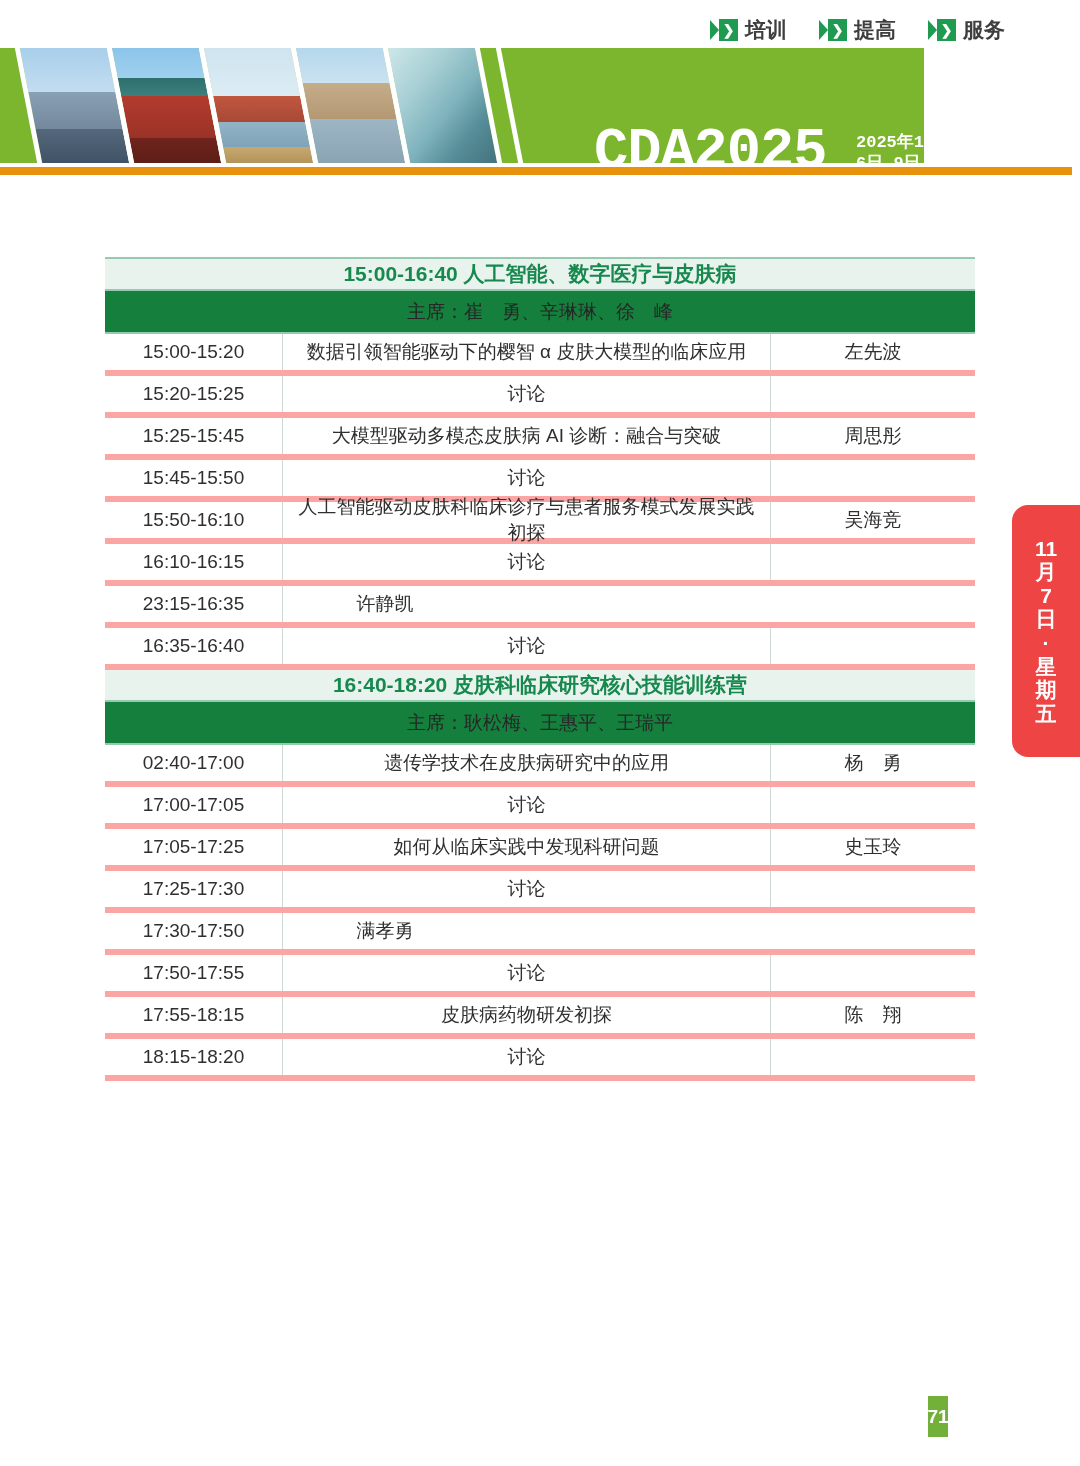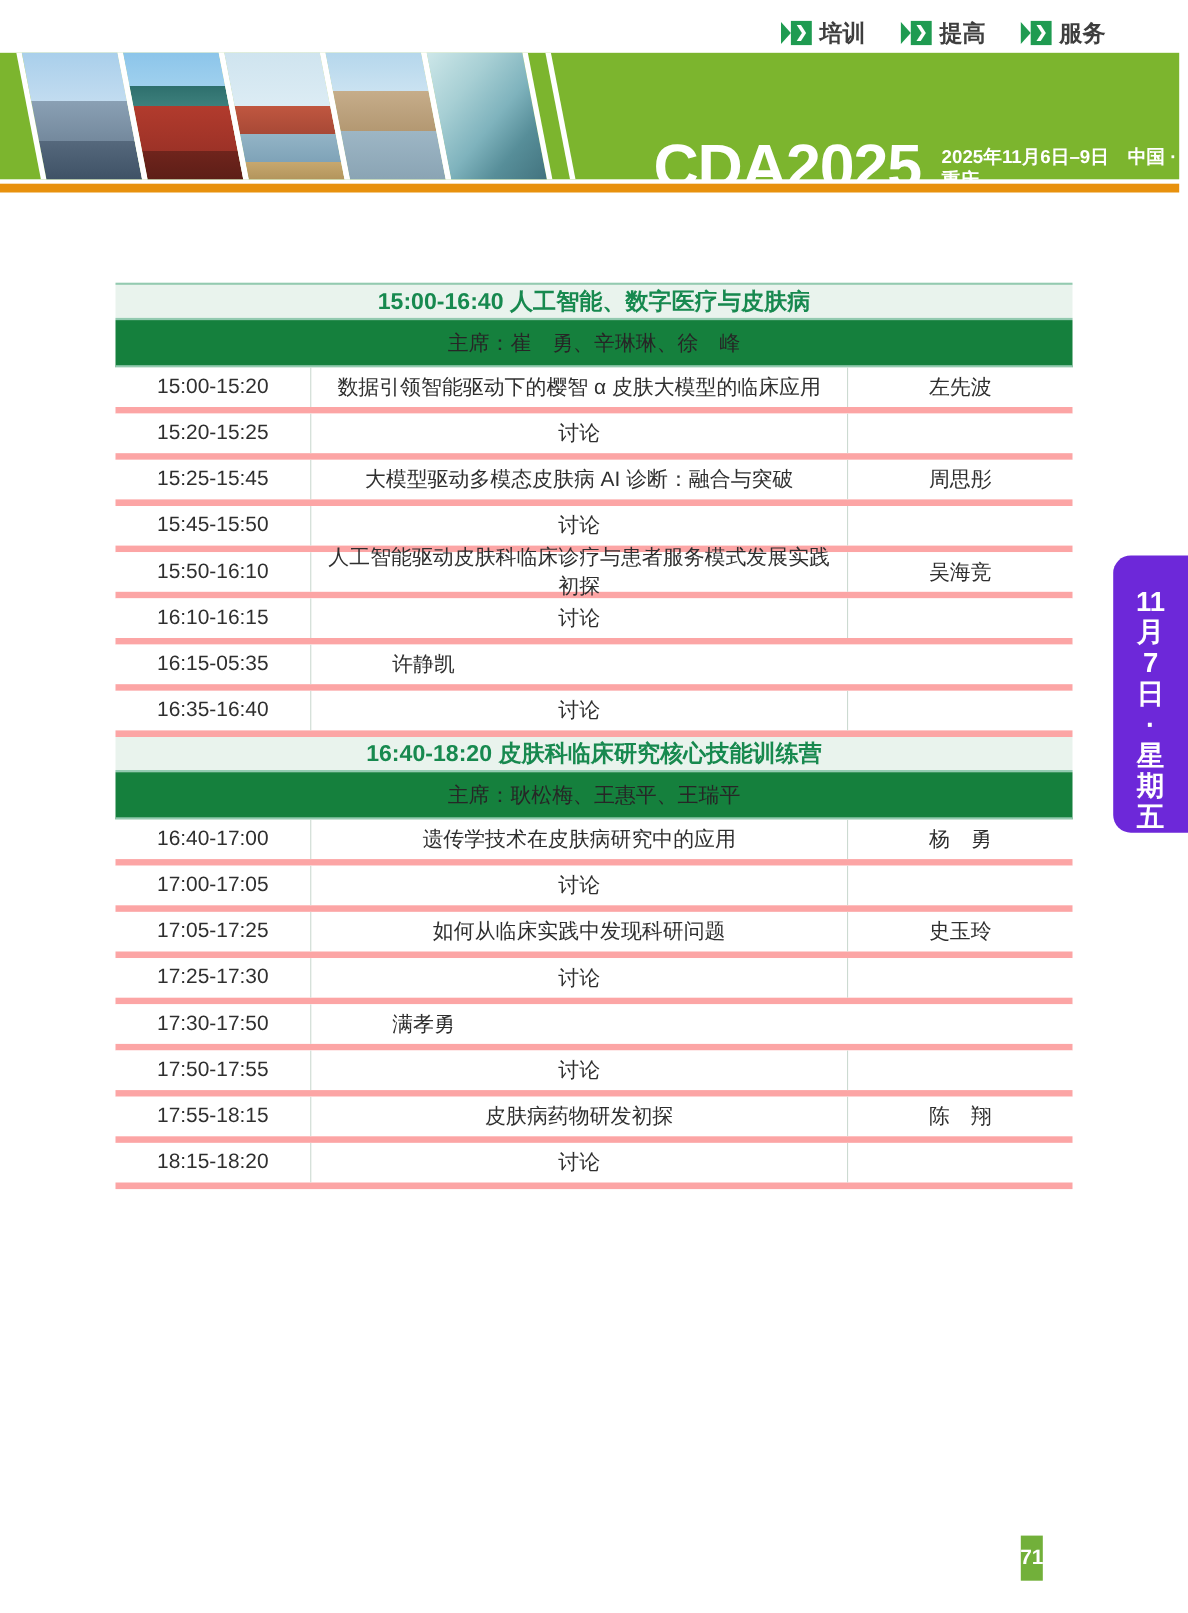--- a/index.html
+++ b/index.html
@@ -16,22 +16,22 @@
     font-size:21px; color:#3e3e3e; }
   .nav-icon { position:relative; width:28px; height:22px; flex:0 0 auto; }
   .nav-icon .tri { position:absolute; left:0; top:1px; width:0; height:0;
     border-top:10px solid transparent; border-bottom:10px solid transparent;
     border-left:9px solid #1f9b51; }
   .nav-icon .sq { position:absolute; left:9px; top:0; width:19px; height:22px;
     background:#1f9b51; color:#fff; font-size:14px; font-weight:bold;
     display:flex; align-items:center; justify-content:center; }
 
   
-  .banner { position:absolute; top:48px; left:0; width:1072px; height:115px;
-    background:#7cb52e; }
+  .banner { position:absolute; top:48px; left:0; width:924px; height:115px;
+    background:#7cb52e;font-family:Liberation Mono, monospace; }
   .banner-photos { position:absolute; left:26px; top:0; height:115px; display:flex; }
   .photo { height:115px; width:97px; transform:skewX(11deg);
     border-left:5px solid #fff; border-right:5px solid #fff; margin-right:-5px; }
   .photo-spacer { height:115px; width:26px; transform:skewX(11deg);
     border-right:5px solid #fff; }
   .ph-skyline { background:
     linear-gradient(180deg,#a9cfeb 0%,#c2dcf0 38%,#8aa0b4 38%,#74899d 70%,#55687c 70%,#3f5266 100%); }
   .ph-greathall { background:
     linear-gradient(180deg,#8cc5ea 0%,#9fd0ee 26%,#2e6f6d 26%,#3d807c 42%,#b23b2d 42%,#9c3227 78%,#6f241c 78%,#5d1e17 100%); }
   .ph-bridge { background:
@@ -58,23 +58,23 @@
     border-bottom:2px solid #93cab0; }
   .row { display:flex; height:42px; border-bottom:6px solid #fca5a5;
     background:#fff; font-size:19px; }
   .cell { display:flex; align-items:center; justify-content:center; }
   .cell-time { width:178px; border-right:1px solid #ccdad1; }
   .cell-topic { flex:1; border-right:1px solid #ccdad1; padding:0 10px; text-align:center; }
   .cell-speaker { width:204px; }
 
   
   .sidetab { position:absolute; right:0; top:505px; width:68px; height:252px;
-    background:#6d28d9; border-radius:16px 0 0 16px; color:#fff;
-    display:flex; flex-direction:column; align-items:center; justify-content:flex-end;
-    font-size:25px; font-weight:bold; line-height:1.12; }
+    background:#ef4444; border-radius:16px 0 0 16px; color:#fff;
+    display:flex; flex-direction:column; align-items:center; justify-content:center;
+    font-size:21px; font-weight:bold; line-height:1.12; }
   .sidetab span { display:block; text-align:center; }
 
   
   .pagenum { position:absolute; left:928px; top:1396px; width:20px; height:41px;
     background:#72b03a; color:#fff; font-size:19px; font-weight:bold;
     display:flex; align-items:center; justify-content:center; }
 </style>
 </head>
 <body>
 
@@ -146,32 +146,32 @@
       <div class="cell cell-time">15:50-16:10</div>
       <div class="cell cell-topic">人工智能驱动皮肤科临床诊疗与患者服务模式发展实践初探</div>
       <div class="cell cell-speaker">吴海竞</div>
     </div>
     <div class="row">
       <div class="cell cell-time">16:10-16:15</div>
       <div class="cell cell-topic">讨论</div>
       <div class="cell cell-speaker"></div>
     </div>
     <div class="row">
-      <div class="cell cell-time">16:15-05:35</div>
+      <div class="cell cell-time">23:15-16:35</div>
       <div class="cell cell-speaker">许静凯</div>
     </div>
     <div class="row">
       <div class="cell cell-time">16:35-16:40</div>
       <div class="cell cell-topic">讨论</div>
       <div class="cell cell-speaker"></div>
     </div>
     <div class="sec-title">16:40-18:20 皮肤科临床研究核心技能训练营</div>
     <div class="sec-chairs">主席：耿松梅、王惠平、王瑞平</div>
     <div class="row">
-      <div class="cell cell-time">16:40-17:00</div>
+      <div class="cell cell-time">02:40-17:00</div>
       <div class="cell cell-topic">遗传学技术在皮肤病研究中的应用</div>
       <div class="cell cell-speaker">杨　勇</div>
     </div>
     <div class="row">
       <div class="cell cell-time">17:00-17:05</div>
       <div class="cell cell-topic">讨论</div>
       <div class="cell cell-speaker"></div>
     </div>
     <div class="row">
       <div class="cell cell-time">17:05-17:25</div>

